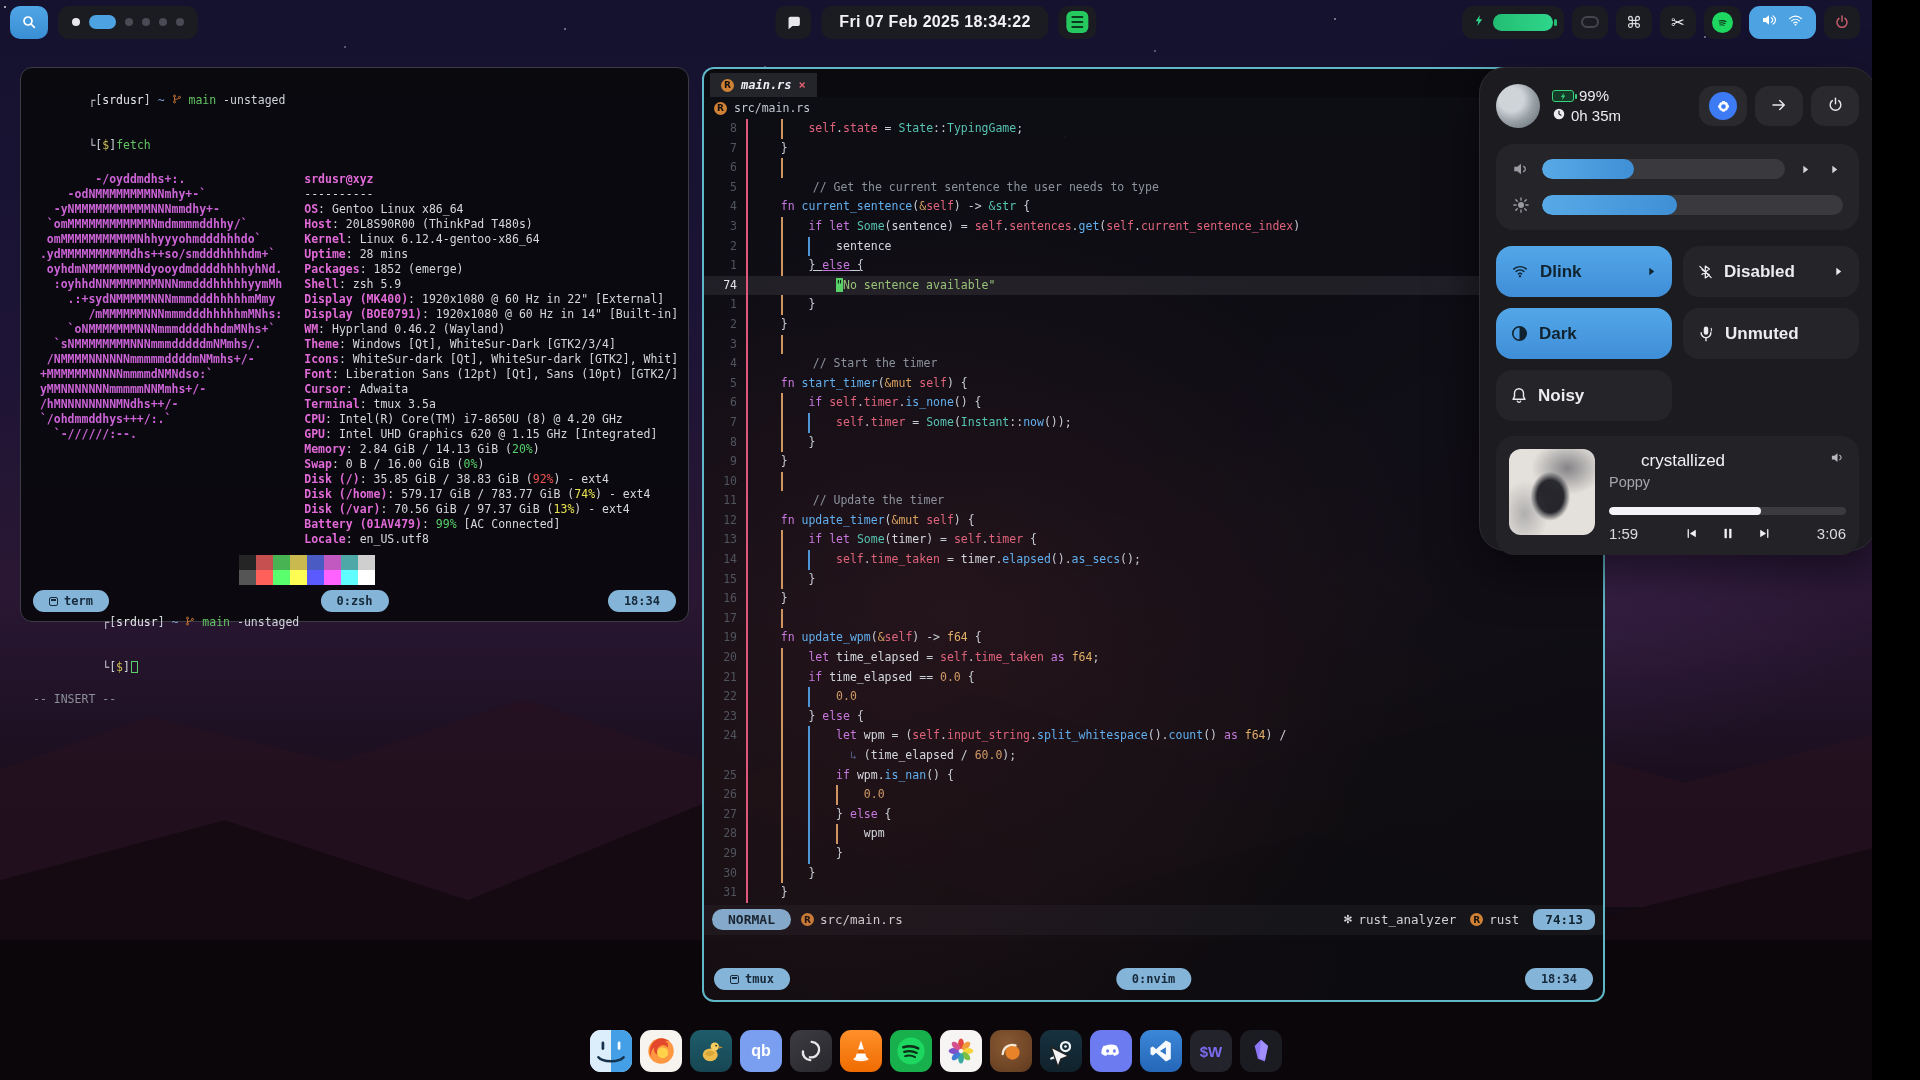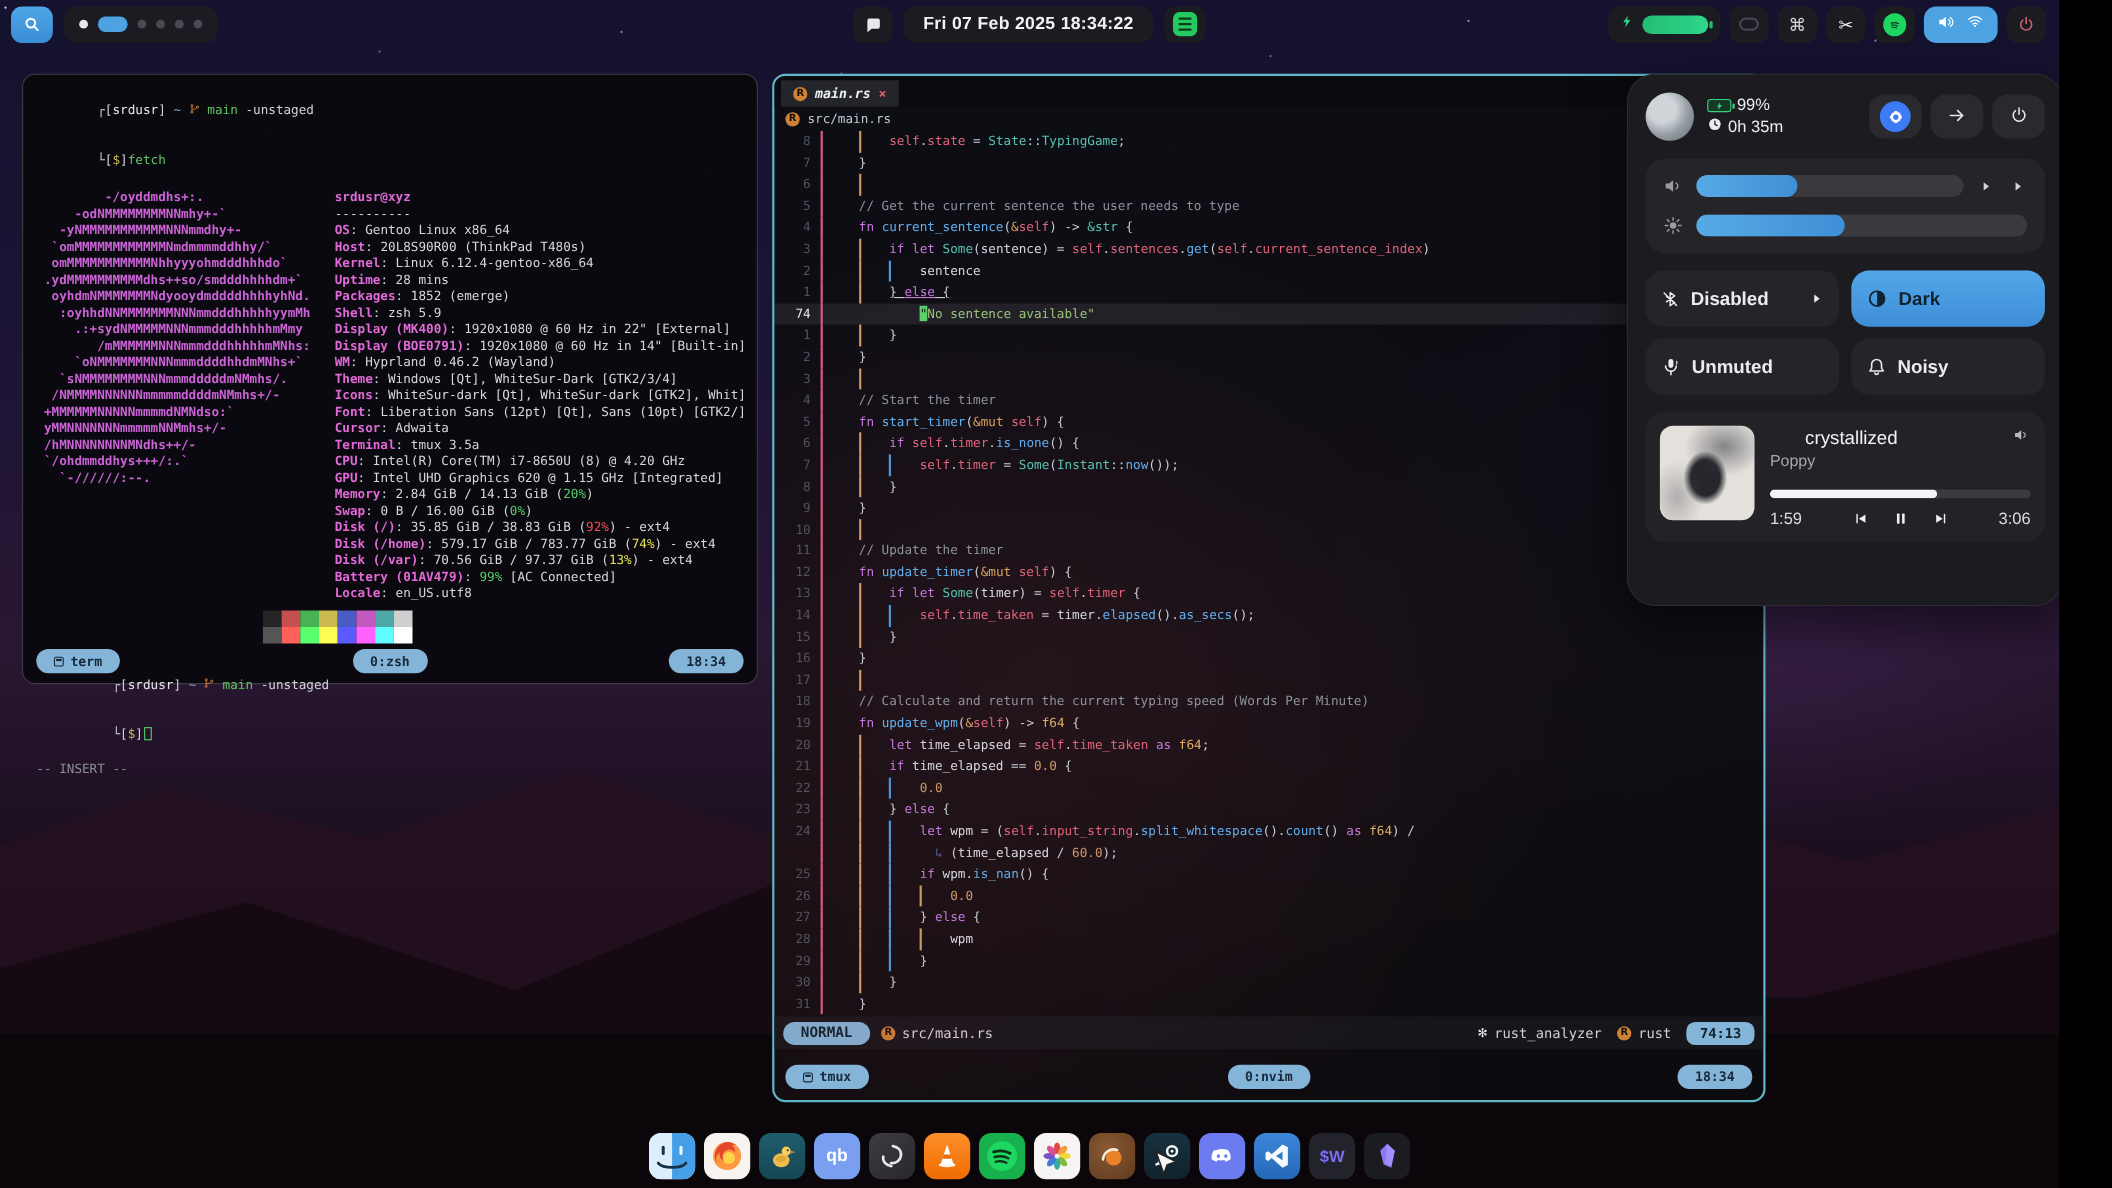--- a/index.html
+++ b/index.html
@@ -99,21 +99,21 @@
   .code{position:relative;font-size:11.5px;line-height:19.6px;}
   .cl{display:flex;white-space:pre;position:relative;}
   .cl.cur{background:rgba(255,255,255,.08);}
   .gut{width:44px;text-align:right;padding-right:9px;color:#50545e;flex:none;border-right:2px solid #e0577e;}
   .cl.cur .gut{color:#e2e4e8;}
   .cb{position:relative;padding-left:5px;flex:1;}
   .guide{position:absolute;top:0;bottom:0;width:2px;}
   .g-o{background:#cf9560;} .g-b{background:#4f94d4;}
   .tk-slf{color:#e0637c;} .tk-fld{color:#e0637c;} .tk-fn{color:#61afef;} .tk-kw{color:#c678dd;}
   .tk-ty{color:#56c2b0;} .tk-ty2{color:#e0af68;} .tk-num{color:#d19a66;} .tk-str{color:#98c379;}
-  .tk-cmt{color:#8b929c;} .tk-op{color:#c8ccd4;} .tk-pun{color:#c8ccd4;} .tk-txt{color:#d4d8de;}
+  .tk-cmt{color:#8b929c;margin-left:32px;} .tk-op{color:#c8ccd4;} .tk-pun{color:#c8ccd4;} .tk-txt{color:#d4d8de;}
   .tk-mut{color:#d7a15f;} .tk-wrap{color:#565f89;} .tk-ws{color:#d4d8de;}
   .tk-punu{color:#c8ccd4;text-decoration:underline;} .tk-kwu{color:#c678dd;text-decoration:underline;}
   .tk-cur{background:#5ad069;color:#0c0f14;}
   .statusline{height:30px;margin-top:2px;background:#15151a;display:flex;align-items:center;gap:10px;padding:0 8px;}
   .mode-pill{background:#84b5d8;color:#10222e;font-weight:bold;font-size:13px;border-radius:15px;
              padding:3px 16px;}
   .sl-file{display:flex;align-items:center;gap:6px;color:#d6d6da;font-size:12.5px;}
   .sl-right{margin-left:auto;display:flex;align-items:center;gap:14px;}
   .sl-lsp{display:flex;align-items:center;gap:6px;color:#cfcfd4;font-size:12.5px;}
   .lsp-ic{color:#e8e8ec;font-size:11px;font-family:"DejaVu Sans",sans-serif;}
@@ -435,21 +435,20 @@
         <div class="cl"><span class="gut">8</span><span class="cb"><i class="guide g-o" style="left: calc(4ch + 5px);"></i><span class="tk-ws">        </span><span class="tk-pun">}</span></span></div>
         <div class="cl"><span class="gut">9</span><span class="cb"><span class="tk-ws">    </span><span class="tk-pun">}</span></span></div>
         <div class="cl"><span class="gut">10</span><span class="cb"><i class="guide g-o" style="left: calc(4ch + 5px);"></i></span></div>
         <div class="cl"><span class="gut">11</span><span class="cb"><span class="tk-ws">    </span><span class="tk-cmt">// Update the timer</span></span></div>
         <div class="cl"><span class="gut">12</span><span class="cb"><span class="tk-ws">    </span><span class="tk-kw">fn </span><span class="tk-fn">update_timer</span><span class="tk-pun">(</span><span class="tk-mut">&amp;mut </span><span class="tk-slf">self</span><span class="tk-pun">) {</span></span></div>
         <div class="cl"><span class="gut">13</span><span class="cb"><i class="guide g-o" style="left: calc(4ch + 5px);"></i><span class="tk-ws">        </span><span class="tk-kw">if </span><span class="tk-kw">let </span><span class="tk-ty">Some</span><span class="tk-pun">(</span><span class="tk-txt">timer</span><span class="tk-pun">) </span><span class="tk-op">=</span><span class="tk-pun"> </span><span class="tk-slf">self</span><span class="tk-pun">.</span><span class="tk-fld">timer</span><span class="tk-pun"> {</span></span></div>
         <div class="cl"><span class="gut">14</span><span class="cb"><i class="guide g-o" style="left: calc(4ch + 5px);"></i><i class="guide g-b" style="left: calc(8ch + 5px);"></i><span class="tk-ws">            </span><span class="tk-slf">self</span><span class="tk-pun">.</span><span class="tk-fld">time_taken</span><span class="tk-pun"> </span><span class="tk-op">=</span><span class="tk-pun"> </span><span class="tk-txt">timer</span><span class="tk-pun">.</span><span class="tk-fn">elapsed</span><span class="tk-pun">().</span><span class="tk-fn">as_secs</span><span class="tk-pun">();</span></span></div>
         <div class="cl"><span class="gut">15</span><span class="cb"><i class="guide g-o" style="left: calc(4ch + 5px);"></i><span class="tk-ws">        </span><span class="tk-pun">}</span></span></div>
         <div class="cl"><span class="gut">16</span><span class="cb"><span class="tk-ws">    </span><span class="tk-pun">}</span></span></div>
         <div class="cl"><span class="gut">17</span><span class="cb"><i class="guide g-o" style="left: calc(4ch + 5px);"></i></span></div>
-        <div class="cl"><span class="gut">18</span><span class="cb"><span class="tk-ws">    </span><span class="tk-cmt">// Calculate and return the current typing speed (Words Per Minute)</span></span></div>
         <div class="cl"><span class="gut">19</span><span class="cb"><span class="tk-ws">    </span><span class="tk-kw">fn </span><span class="tk-fn">update_wpm</span><span class="tk-pun">(</span><span class="tk-mut">&amp;</span><span class="tk-slf">self</span><span class="tk-pun">) </span><span class="tk-op">-&gt;</span><span class="tk-pun"> </span><span class="tk-ty2">f64</span><span class="tk-pun"> {</span></span></div>
         <div class="cl"><span class="gut">20</span><span class="cb"><i class="guide g-o" style="left: calc(4ch + 5px);"></i><span class="tk-ws">        </span><span class="tk-kw">let </span><span class="tk-txt">time_elapsed</span><span class="tk-pun"> </span><span class="tk-op">=</span><span class="tk-pun"> </span><span class="tk-slf">self</span><span class="tk-pun">.</span><span class="tk-fld">time_taken</span><span class="tk-pun"> </span><span class="tk-kw">as</span><span class="tk-pun"> </span><span class="tk-ty2">f64</span><span class="tk-pun">;</span></span></div>
         <div class="cl"><span class="gut">21</span><span class="cb"><i class="guide g-o" style="left: calc(4ch + 5px);"></i><span class="tk-ws">        </span><span class="tk-kw">if </span><span class="tk-txt">time_elapsed</span><span class="tk-pun"> </span><span class="tk-op">==</span><span class="tk-pun"> </span><span class="tk-num">0.0</span><span class="tk-pun"> {</span></span></div>
         <div class="cl"><span class="gut">22</span><span class="cb"><i class="guide g-o" style="left: calc(4ch + 5px);"></i><i class="guide g-b" style="left: calc(8ch + 5px);"></i><span class="tk-ws">            </span><span class="tk-num">0.0</span></span></div>
         <div class="cl"><span class="gut">23</span><span class="cb"><i class="guide g-o" style="left: calc(4ch + 5px);"></i><span class="tk-ws">        </span><span class="tk-pun">} </span><span class="tk-kw">else</span><span class="tk-pun"> {</span></span></div>
         <div class="cl"><span class="gut">24</span><span class="cb"><i class="guide g-o" style="left: calc(4ch + 5px);"></i><i class="guide g-b" style="left: calc(8ch + 5px);"></i><span class="tk-ws">            </span><span class="tk-kw">let </span><span class="tk-txt">wpm</span><span class="tk-pun"> </span><span class="tk-op">=</span><span class="tk-pun"> (</span><span class="tk-slf">self</span><span class="tk-pun">.</span><span class="tk-fld">input_string</span><span class="tk-pun">.</span><span class="tk-fn">split_whitespace</span><span class="tk-pun">().</span><span class="tk-fn">count</span><span class="tk-pun">() </span><span class="tk-kw">as</span><span class="tk-pun"> </span><span class="tk-ty2">f64</span><span class="tk-pun">) </span><span class="tk-op">/</span></span></div>
         <div class="cl"><span class="gut">&nbsp;</span><span class="cb"><i class="guide g-o" style="left: calc(4ch + 5px);"></i><i class="guide g-b" style="left: calc(8ch + 5px);"></i><span class="tk-ws">              </span><span class="tk-wrap">↳ </span><span class="tk-pun">(</span><span class="tk-txt">time_elapsed</span><span class="tk-pun"> </span><span class="tk-op">/</span><span class="tk-pun"> </span><span class="tk-num">60.0</span><span class="tk-pun">);</span></span></div>
         <div class="cl"><span class="gut">25</span><span class="cb"><i class="guide g-o" style="left: calc(4ch + 5px);"></i><i class="guide g-b" style="left: calc(8ch + 5px);"></i><span class="tk-ws">            </span><span class="tk-kw">if </span><span class="tk-txt">wpm</span><span class="tk-pun">.</span><span class="tk-fn">is_nan</span><span class="tk-pun">() {</span></span></div>
         <div class="cl"><span class="gut">26</span><span class="cb"><i class="guide g-o" style="left: calc(4ch + 5px);"></i><i class="guide g-b" style="left: calc(8ch + 5px);"></i><i class="guide g-o" style="left: calc(12ch + 5px);"></i><span class="tk-ws">                </span><span class="tk-num">0.0</span></span></div>
         <div class="cl"><span class="gut">27</span><span class="cb"><i class="guide g-o" style="left: calc(4ch + 5px);"></i><i class="guide g-b" style="left: calc(8ch + 5px);"></i><span class="tk-ws">            </span><span class="tk-pun">} </span><span class="tk-kw">else</span><span class="tk-pun"> {</span></span></div>
@@ -570,20 +569,36 @@
               </g>
             </svg>
         </span>
         <div class="slider-track bri-track">
           <div class="slider-fill" id="bri-fill" style="width: 45%;"></div>
         </div>
       </div>
     </div>
 
     <div class="toggle-grid">
+        <button class="toggle active">
+          <span class="tg-ic">
+            <svg width="20" height="17" viewBox="0 0 24 24">
+              <path d="M2.5 9C8 3.8 16 3.8 21.5 9" fill="none" stroke="currentColor" stroke-width="2"></path>
+              <path d="M5.8 12.5c3.6-3.4 8.8-3.4 12.4 0" fill="none" stroke="currentColor" stroke-width="2"></path>
+              <path d="M9.2 15.8c1.7-1.6 3.9-1.6 5.6 0" fill="none" stroke="currentColor" stroke-width="2"></path>
+              <circle cx="12" cy="18.6" r="1.6" fill="currentColor"></circle>
+            </svg>
+          </span>
+          <span>Dlink</span>
+          <span class="tg-chev">
+            <svg width="13" height="13" viewBox="0 0 24 24">
+              <path d="M8 5l9 7-9 7z" fill="currentColor"></path>
+            </svg>
+          </span>
+        </button>
         <button class="toggle">
           <span class="tg-ic">
             <svg width="17" height="18" viewBox="0 0 24 24">
               <path d="M6.5 8.2l11 8-5.8 4.2V3.6l5.8 4.2-11 8" fill="none" stroke="currentColor" stroke-width="1.8" stroke-linejoin="round"></path>
               <path d="M4 4l16 16" stroke="currentColor" stroke-width="1.8" stroke-linecap="round"></path>
             </svg>
           </span>
           <span>Disabled</span>
           <span class="tg-chev">
             <svg width="13" height="13" viewBox="0 0 24 24">

